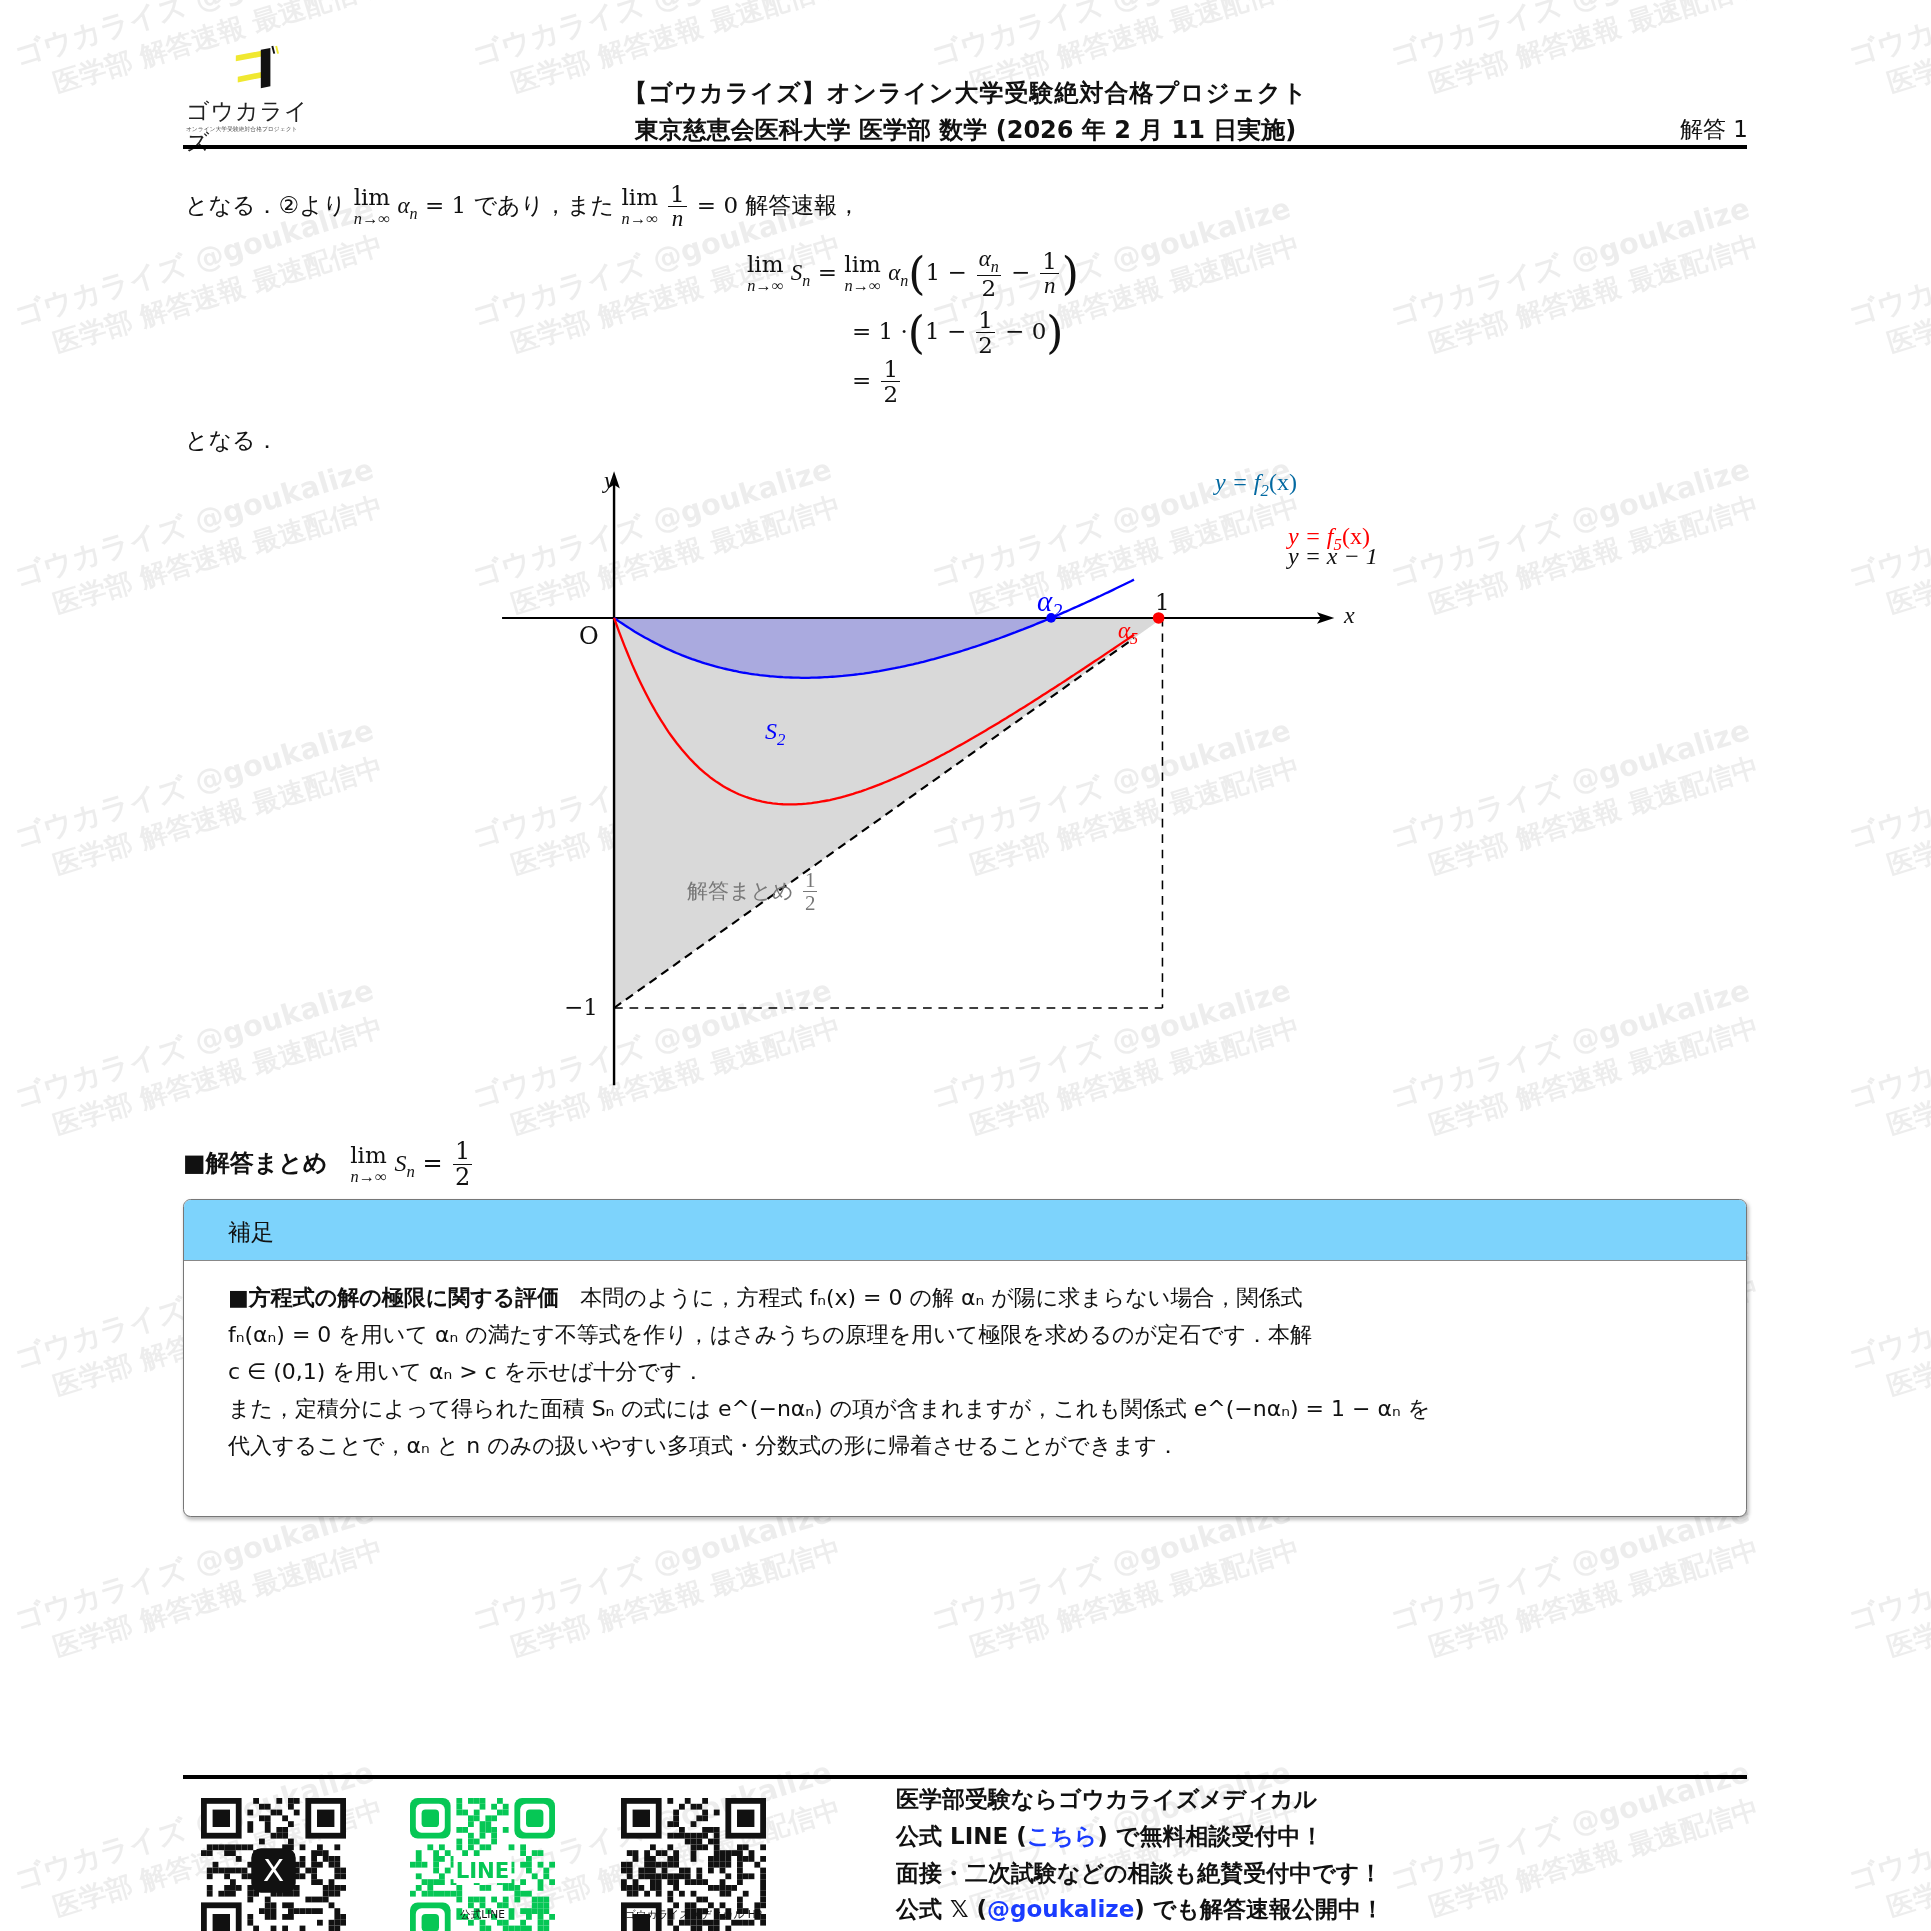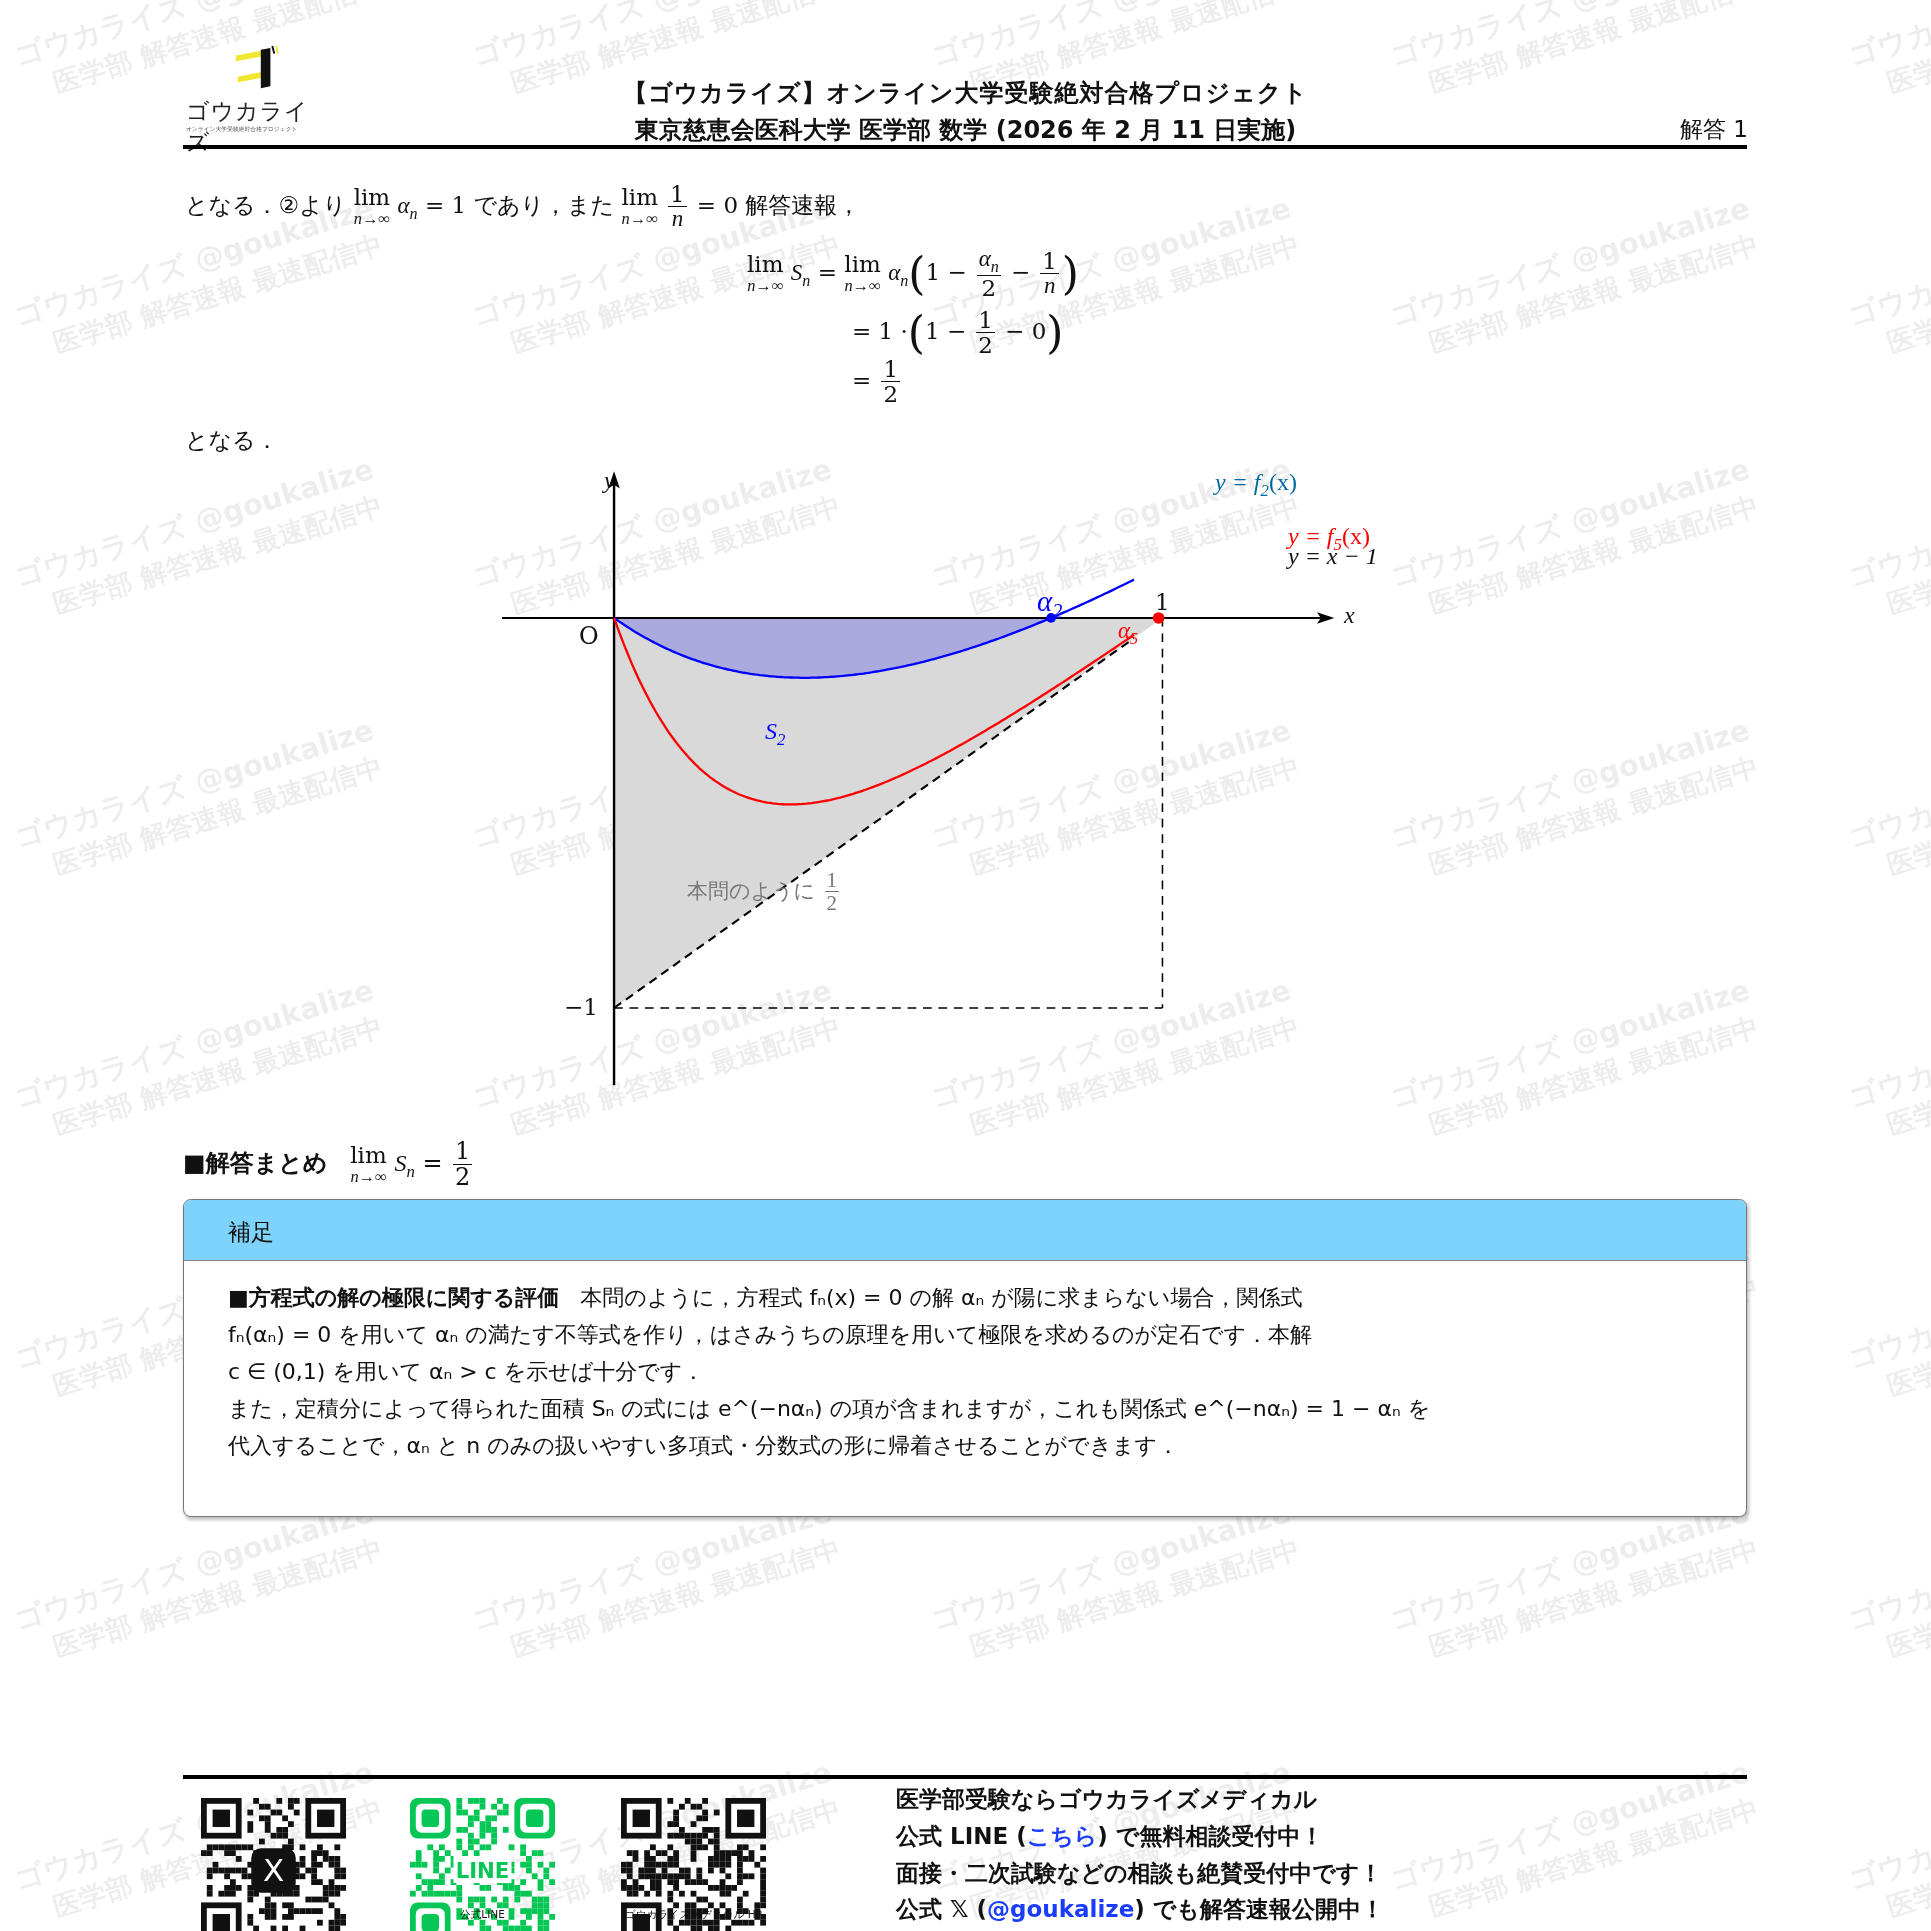--- a/index.html
+++ b/index.html
@@ -161,21 +161,21 @@
 <div class="abs" style="left:579px; top:622px; font-size:24px;">O</div>
 <div class="abs" style="left:1155px; top:589px; font-size:23px;">1</div>
 <div class="abs" style="left:564px; top:994px; font-size:23px;">−1</div>
 <div class="abs math" style="left:1215px; top:469px; font-size:24px; color:#0369a1;"><span>y = f</span><sub>2</sub><span class="rm">(x)</span></div>
 <div class="abs math" style="left:1288px; top:523px; font-size:24px; color:#ff0000;"><span>y = f</span><sub>5</sub><span class="rm">(x)</span></div>
 <div class="abs math" style="left:1288px; top:543px; font-size:24px; color:#111;">y = x − 1</div>
 <div class="abs math" style="left:1037px; top:585px; font-size:29px; color:#0000ff;"><span>α</span><sub>2</sub></div>
 <div class="abs math" style="left:1118px; top:618px; font-size:23px; color:#ff0000;"><span>α</span><sub>5</sub></div>
 <div class="abs math" style="left:765px; top:718px; font-size:24px; color:#0000ff;"><span>S</span><sub>2</sub></div>
 <div class="abs jp" style="left:687px; top:869px; font-size:21px; color:#777;">
-  <span>本問のように</span>
+  <span>解答まとめ</span>
   <span class="frac" style="font-family:'Liberation Serif',serif;"><span class="n" style="border-color:#777">1</span><span class="d">2</span></span>
 </div>
 
 <div id="summary" class="abs">
   <span class="jp" style="font-weight:bold;">■解答まとめ</span>&nbsp;&nbsp;
   <span class="lim"><span class="top">lim</span><span class="bot math">n→∞</span></span>
   <span class="math"><span>S</span><sub>n</sub></span>
   <span>=</span>
   <span class="frac"><span class="n">1</span><span class="d">2</span></span>
 </div>

